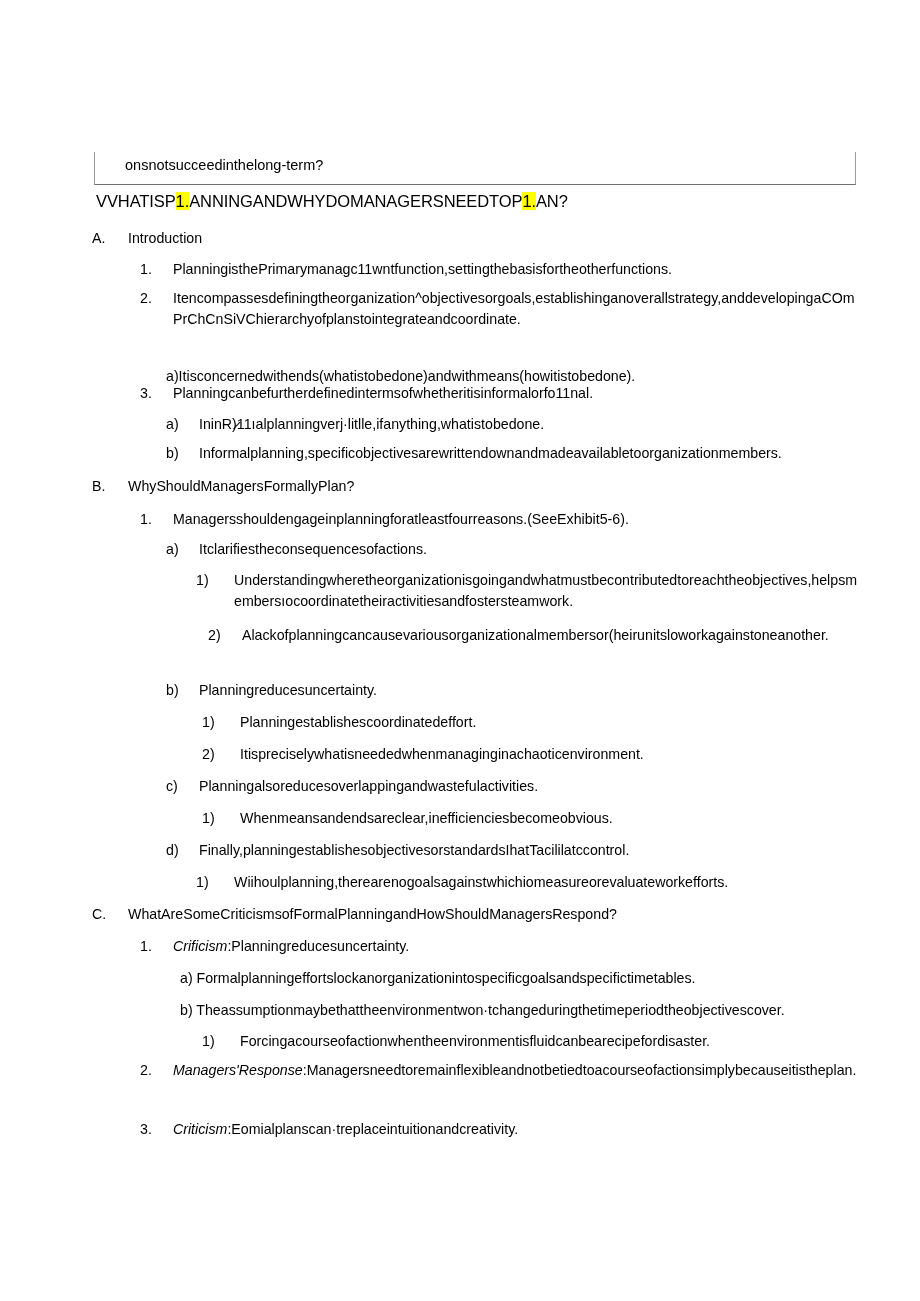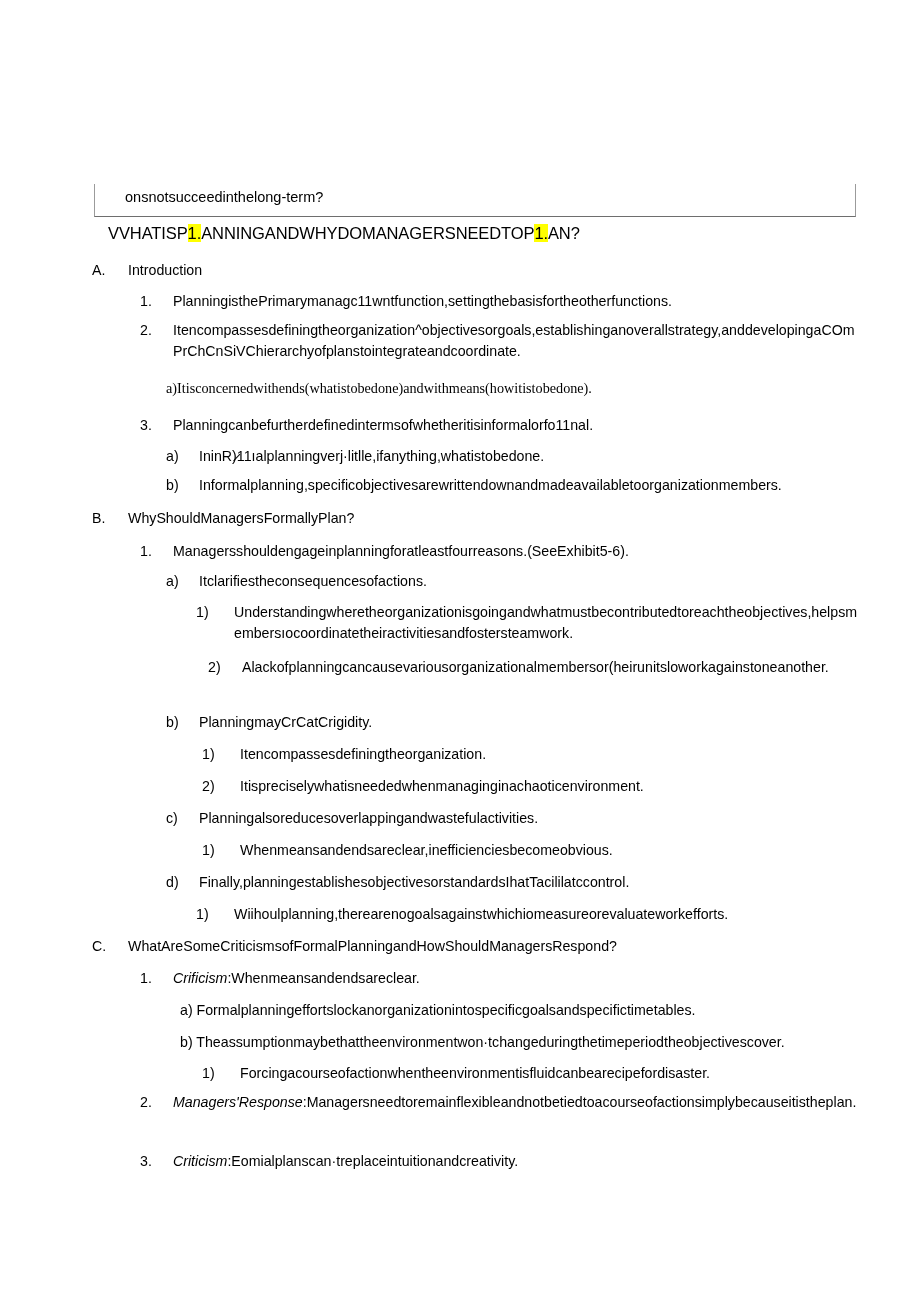--- a/index.html
+++ b/index.html
@@ -10,21 +10,20 @@
   body {
     font-family: "Liberation Sans", sans-serif;
     color: #000000;
   }
   .page {
     position: relative;
     width: 920px;
     height: 1222px;
     background: #ffffff;
     overflow: hidden;
-    margin-top: 32px;
   }
   .content {
     position: absolute;
     left: 0;
     top: 0;
     width: 920px;
   }
 
   
   .cell-continued {
@@ -43,21 +42,21 @@
     left: 30px;
     top: 4px;
     font-size: 14.5px;
     line-height: 18px;
     white-space: nowrap;
   }
 
   
   .doc-heading {
     position: absolute;
-    left: 108px;
+    left: 96px;
     top: 192px;
     font-size: 16.5px;
     letter-spacing: -0.1px;
     white-space: nowrap;
   }
   .hl {
     background: #ffff00;
   }
 
   
@@ -123,21 +122,21 @@
     <div class="row lvl1" style="top:259px;">
       <span class="marker">1.</span>
       <span class="body">PlanningisthePrimarymanagc11wntfunction,settingthebasisfortheotherfunctions.</span>
     </div>
 
     <div class="row lvl1" style="top:288px;">
       <span class="marker">2.</span>
       <span class="body">Itencompassesdefiningtheorganization^objectivesorgoals,establishinganoverallstrategy,anddevelopingaCOmPrChCnSiVChierarchyofplanstointegrateandcoordinate.</span>
     </div>
 
-    <div class="row lvl2n" style="top:346px;font-family:Liberation Serif, serif;">
+    <div class="row lvl2n" style="top:366px;">
       <span class="marker"></span>
       <span class="body">a)Itisconcernedwithends(whatistobedone)andwithmeans(howitistobedone).</span>
     </div>
 
     <div class="row lvl1" style="top:383px;">
       <span class="marker">3.</span>
       <span class="body">Planningcanbefurtherdefinedintermsofwhetheritisinformalorfo11nal.</span>
     </div>
 
     <div class="row lvl2" style="top:414px;">
@@ -170,26 +169,26 @@
       <span class="body">Understandingwheretheorganizationisgoingandwhatmustbecontributedtoreachtheobjectives,helpsmembersıocoordinatetheiractivitiesandfostersteamwork.</span>
     </div>
 
     <div class="row lvl3b" style="top:625px; width:652px;">
       <span class="marker">2)</span>
       <span class="body">Alackofplanningcancausevariousorganizationalmembersor(heirunitsloworkagainstoneanother.</span>
     </div>
 
     <div class="row lvl2" style="top:680px;">
       <span class="marker">b)</span>
-      <span class="body">PlanningmayCrCatCrigidity.</span>
+      <span class="body">Planningreducesuncertainty.</span>
     </div>
 
     <div class="row lvl3c" style="top:712px;">
       <span class="marker">1)</span>
-      <span class="body">Itencompassesdefiningtheorganization.</span>
+      <span class="body">Planningestablishescoordinatedeffort.</span>
     </div>
 
     <div class="row lvl3c" style="top:744px;">
       <span class="marker">2)</span>
       <span class="body">Itispreciselywhatisneededwhenmanaginginachaoticenvironment.</span>
     </div>
 
     <div class="row lvl2" style="top:776px;">
       <span class="marker">c)</span>
       <span class="body">Planningalsoreducesoverlappingandwastefulactivities.</span>
@@ -210,21 +209,21 @@
       <span class="body">Wiihoulplanning,therearenogoalsagainstwhichiomeasureorevaluateworkefforts.</span>
     </div>
 
     <div class="row lvlA" style="top:904px;">
       <span class="marker">C.</span>
       <span class="body">WhatAreSomeCriticismsofFormalPlanningandHowShouldManagersRespond?</span>
     </div>
 
     <div class="row lvl1" style="top:936px;">
       <span class="marker">1.</span>
-      <span class="body"><span class="it">Crificism</span><span>:Whenmeansandendsareclear.</span></span>
+      <span class="body"><span class="it">Crificism</span><span>:Planningreducesuncertainty.</span></span>
     </div>
 
     <div class="row lvl2n" style="top:968px; left:180px; width:680px;">
       <span class="marker"></span>
       <span class="body">a) Formalplanningeffortslockanorganizationintospecificgoalsandspecifictimetables.</span>
     </div>
 
     <div class="row lvl2n" style="top:1000px; left:180px; width:680px;">
       <span class="marker"></span>
       <span class="body">b) Theassumptionmaybethattheenvironmentwon·tchangeduringthetimeperiodtheobjectivescover.</span>

